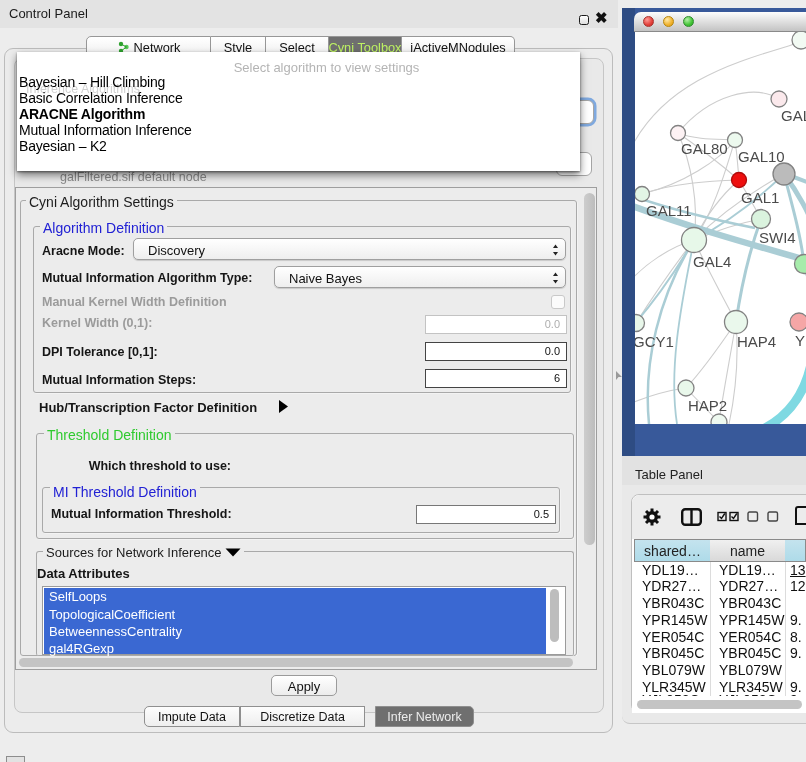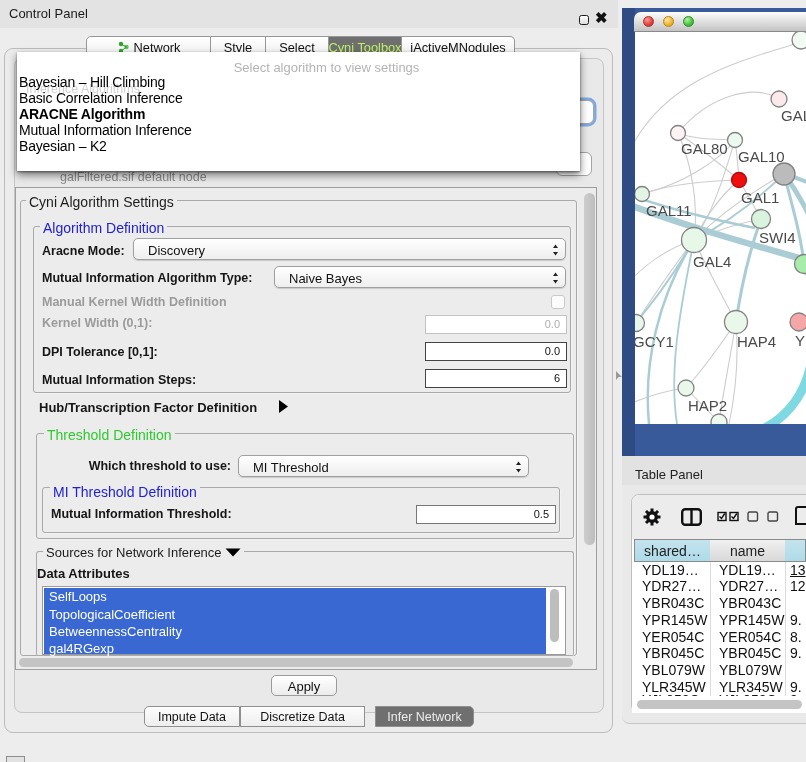--- a/index.html
+++ b/index.html
@@ -132,27 +132,20 @@
 
   <div class="lbl" style="left:39px; top:400px; font-size:13px;">Hub/Transcription Factor Definition</div>
   <svg class="abs" style="left:277px; top:399px;" width="12" height="15" viewBox="0 0 12 15">
       <path d="M2 1 L11 7.5 L2 14 Z" fill="#000"></path>
     </svg>
 
   <div class="abs group" style="left:36px; top:433px; width:538px; height:106px;"></div>
   <div class="gl" style="left:44px; top:427px; color:#2fca2f;">Threshold Definition</div>
 
   <div class="lbl" style="left:81px; top:459px; width:150px; text-align:right;">Which threshold to use:</div>
-  <div class="combo" style="left:238px; top:455px; width:291px;">
-      <span class="ct">MI Threshold</span>
-      <svg width="7" height="14" viewBox="0 0 7 14">
-        <path d="M3.5 1.5 L6 5 L1 5 Z" fill="#222"></path>
-        <path d="M3.5 12.5 L6 9 L1 9 Z" fill="#222"></path>
-      </svg>
-    </div>
 
   <div class="abs group" style="left:42px; top:487px; width:518px; height:46px;"></div>
   <div class="gl" style="left:50px; top:484px; color:#2121d4;">MI Threshold Definition</div>
 
   <div class="lbl" style="left:51px; top:507px;">Mutual Information Threshold:</div>
   <div class="field" style="left:416px; top:505px; width:140px; border:1px solid #777;">0.5</div>
 
   <div class="abs group" style="left:36px; top:551px; width:538px; height:105px; border-bottom:none;"></div>
   <div class="gl" style="left:43px; top:545px; font-size:13px;">Sources for Network Inference <svg width="16" height="9" viewBox="0 0 16 9" style="vertical-align:0px;">
         <path d="M0.5 0.5 L15.5 0.5 L8 8.5 Z" fill="#000"></path>

